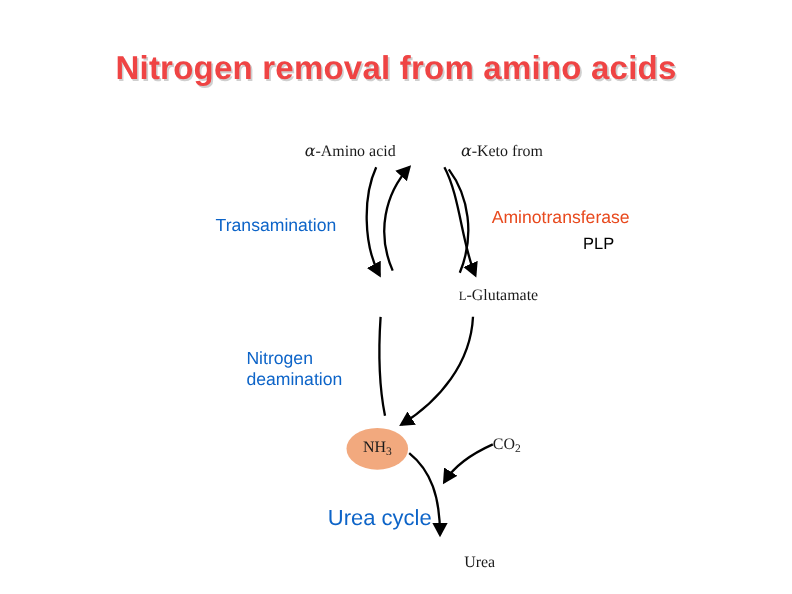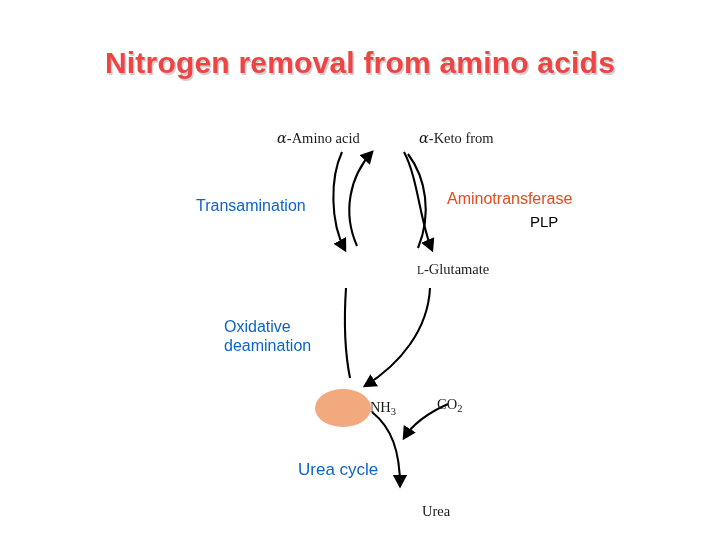--- a/index.html
+++ b/index.html
@@ -91,21 +91,21 @@
     top: 317px;
     font-size: 16px;
     color: #0d64c8;
     line-height: 19px;
     white-space: normal;
     width: 130px;
   }
   #lbl-urea-cycle {
     left: 298px;
     top: 460px;
-    font-size: 17px;
+    font-size: 20px;
     color: #0d64c8;
   }
   
   #nh3-bubble {
     position: absolute;
     left: 315px;
     top: 389px;
     width: 56px;
     height: 38px;
     border-radius: 50%;
@@ -113,21 +113,20 @@
   }
   #nh3-text {
     position: absolute;
     left: 315px;
     top: 399px;
     width: 56px;
     text-align: center;
     font-family: "Liberation Serif", serif;
     font-size: 14.5px;
     color: #1a1a1a;
-    padding-left: 40px;
   }
   .sub {
     font-size: 10.5px;
     vertical-align: -3px;
   }
 </style>
 </head>
 <body>
 
 <div id="slide">
@@ -158,31 +157,31 @@
       <path d="M372,412 C392,428 400,452 400,486" fill="none" stroke="#000000" stroke-width="2.1" marker-end="url(#ah)"></path>
     </svg>
 
     <div class="scheme-label" style="left:277px; top:130px;"><span class="gk">α</span><span>-Amino acid</span></div>
 
     <div class="scheme-label" style="left:419px; top:130px;"><span class="gk">α</span><span>-Keto from</span></div>
 
 
     <div class="scheme-label" style="left:417px; top:261px;text-align:right;"><span class="smallcap">L</span><span>-Glutamate</span></div>
 
-    <div class="scheme-label" style="left:437px; top:396px;"><span>CO</span><span class="sub">2</span></div>
+    <div class="scheme-label" style="left:448px; top:396px;"><span>CO</span><span class="sub">2</span></div>
 
     <div class="scheme-label" style="left:389px; top:503px;margin-left:33px;"><span>Urea</span></div>
 
     <div id="nh3-bubble"></div>
     <div id="nh3-text"><span>NH</span><span class="sub">3</span></div>
 
     <div class="annot" id="lbl-transamination">Transamination</div>
 
     <div class="annot" id="lbl-aminotransferase">Aminotransferase</div>
 
     <div class="annot" id="lbl-plp">PLP</div>
 
-    <div class="annot" id="lbl-oxidative">Oxidative deamination</div>
+    <div class="annot" id="lbl-oxidative">Nitrogen deamination</div>
 
     <div class="annot" id="lbl-urea-cycle">Urea cycle</div>
 
   </div>
 </div>
 
 </body></html>

